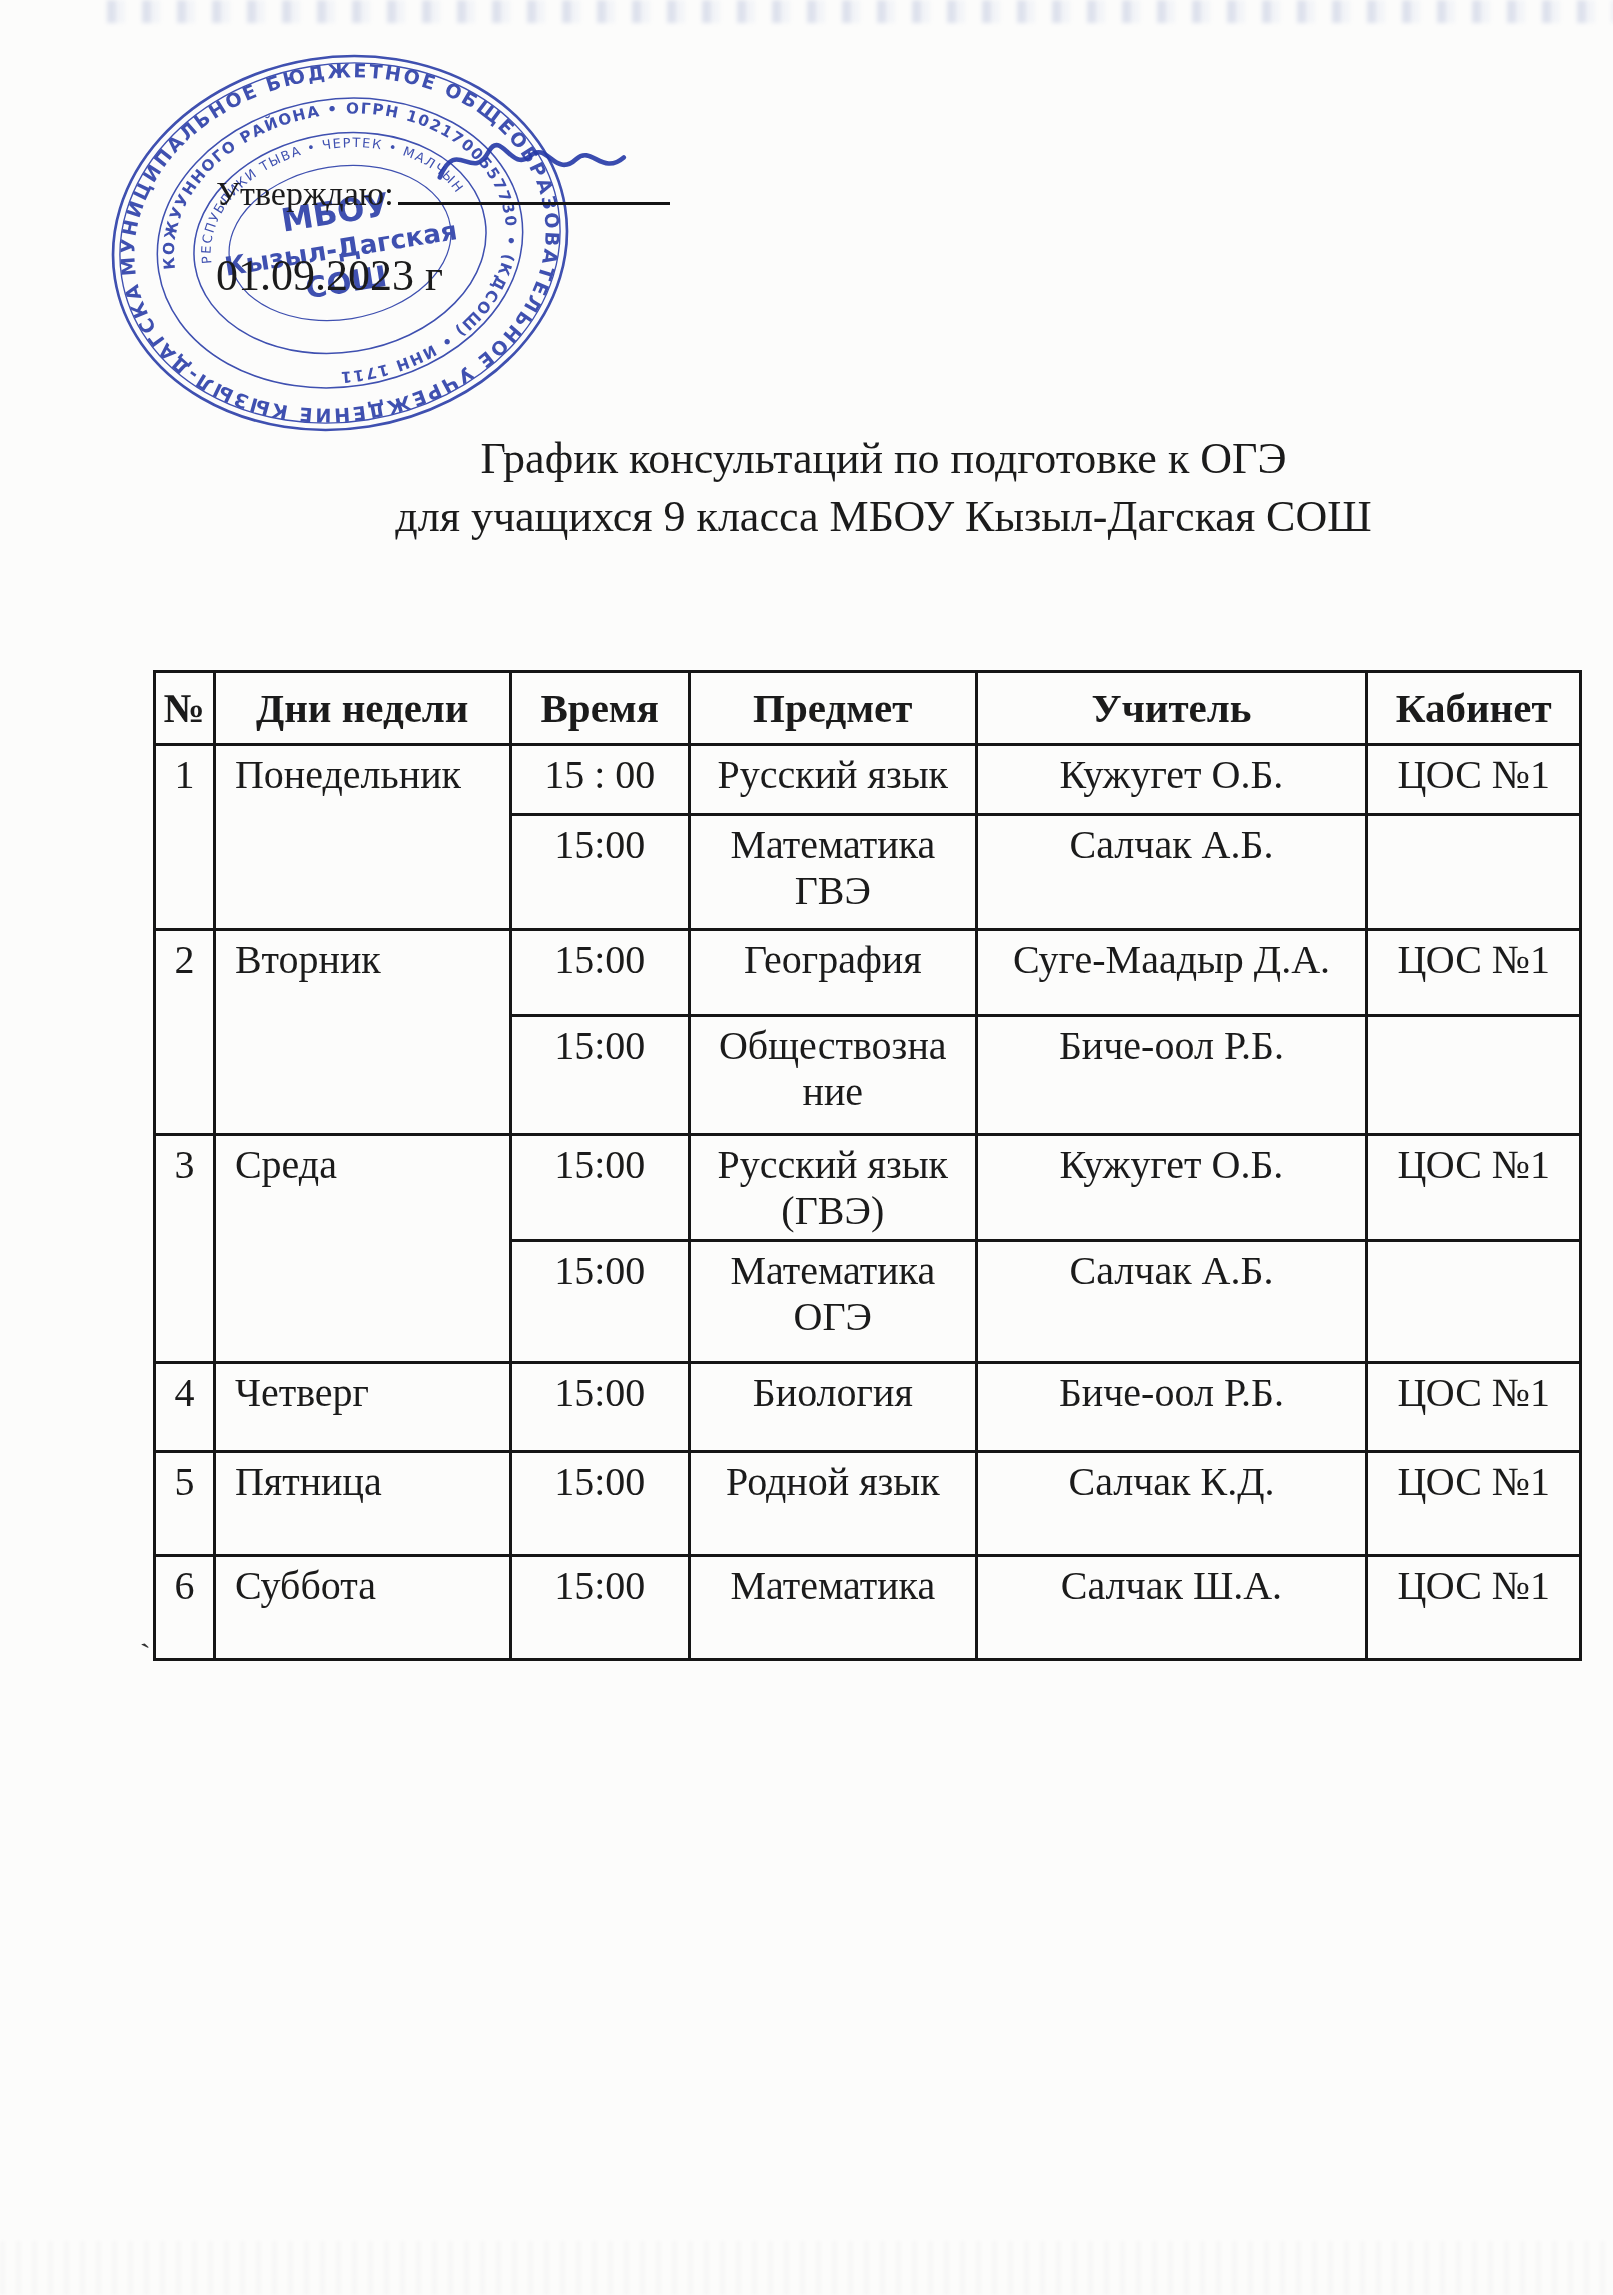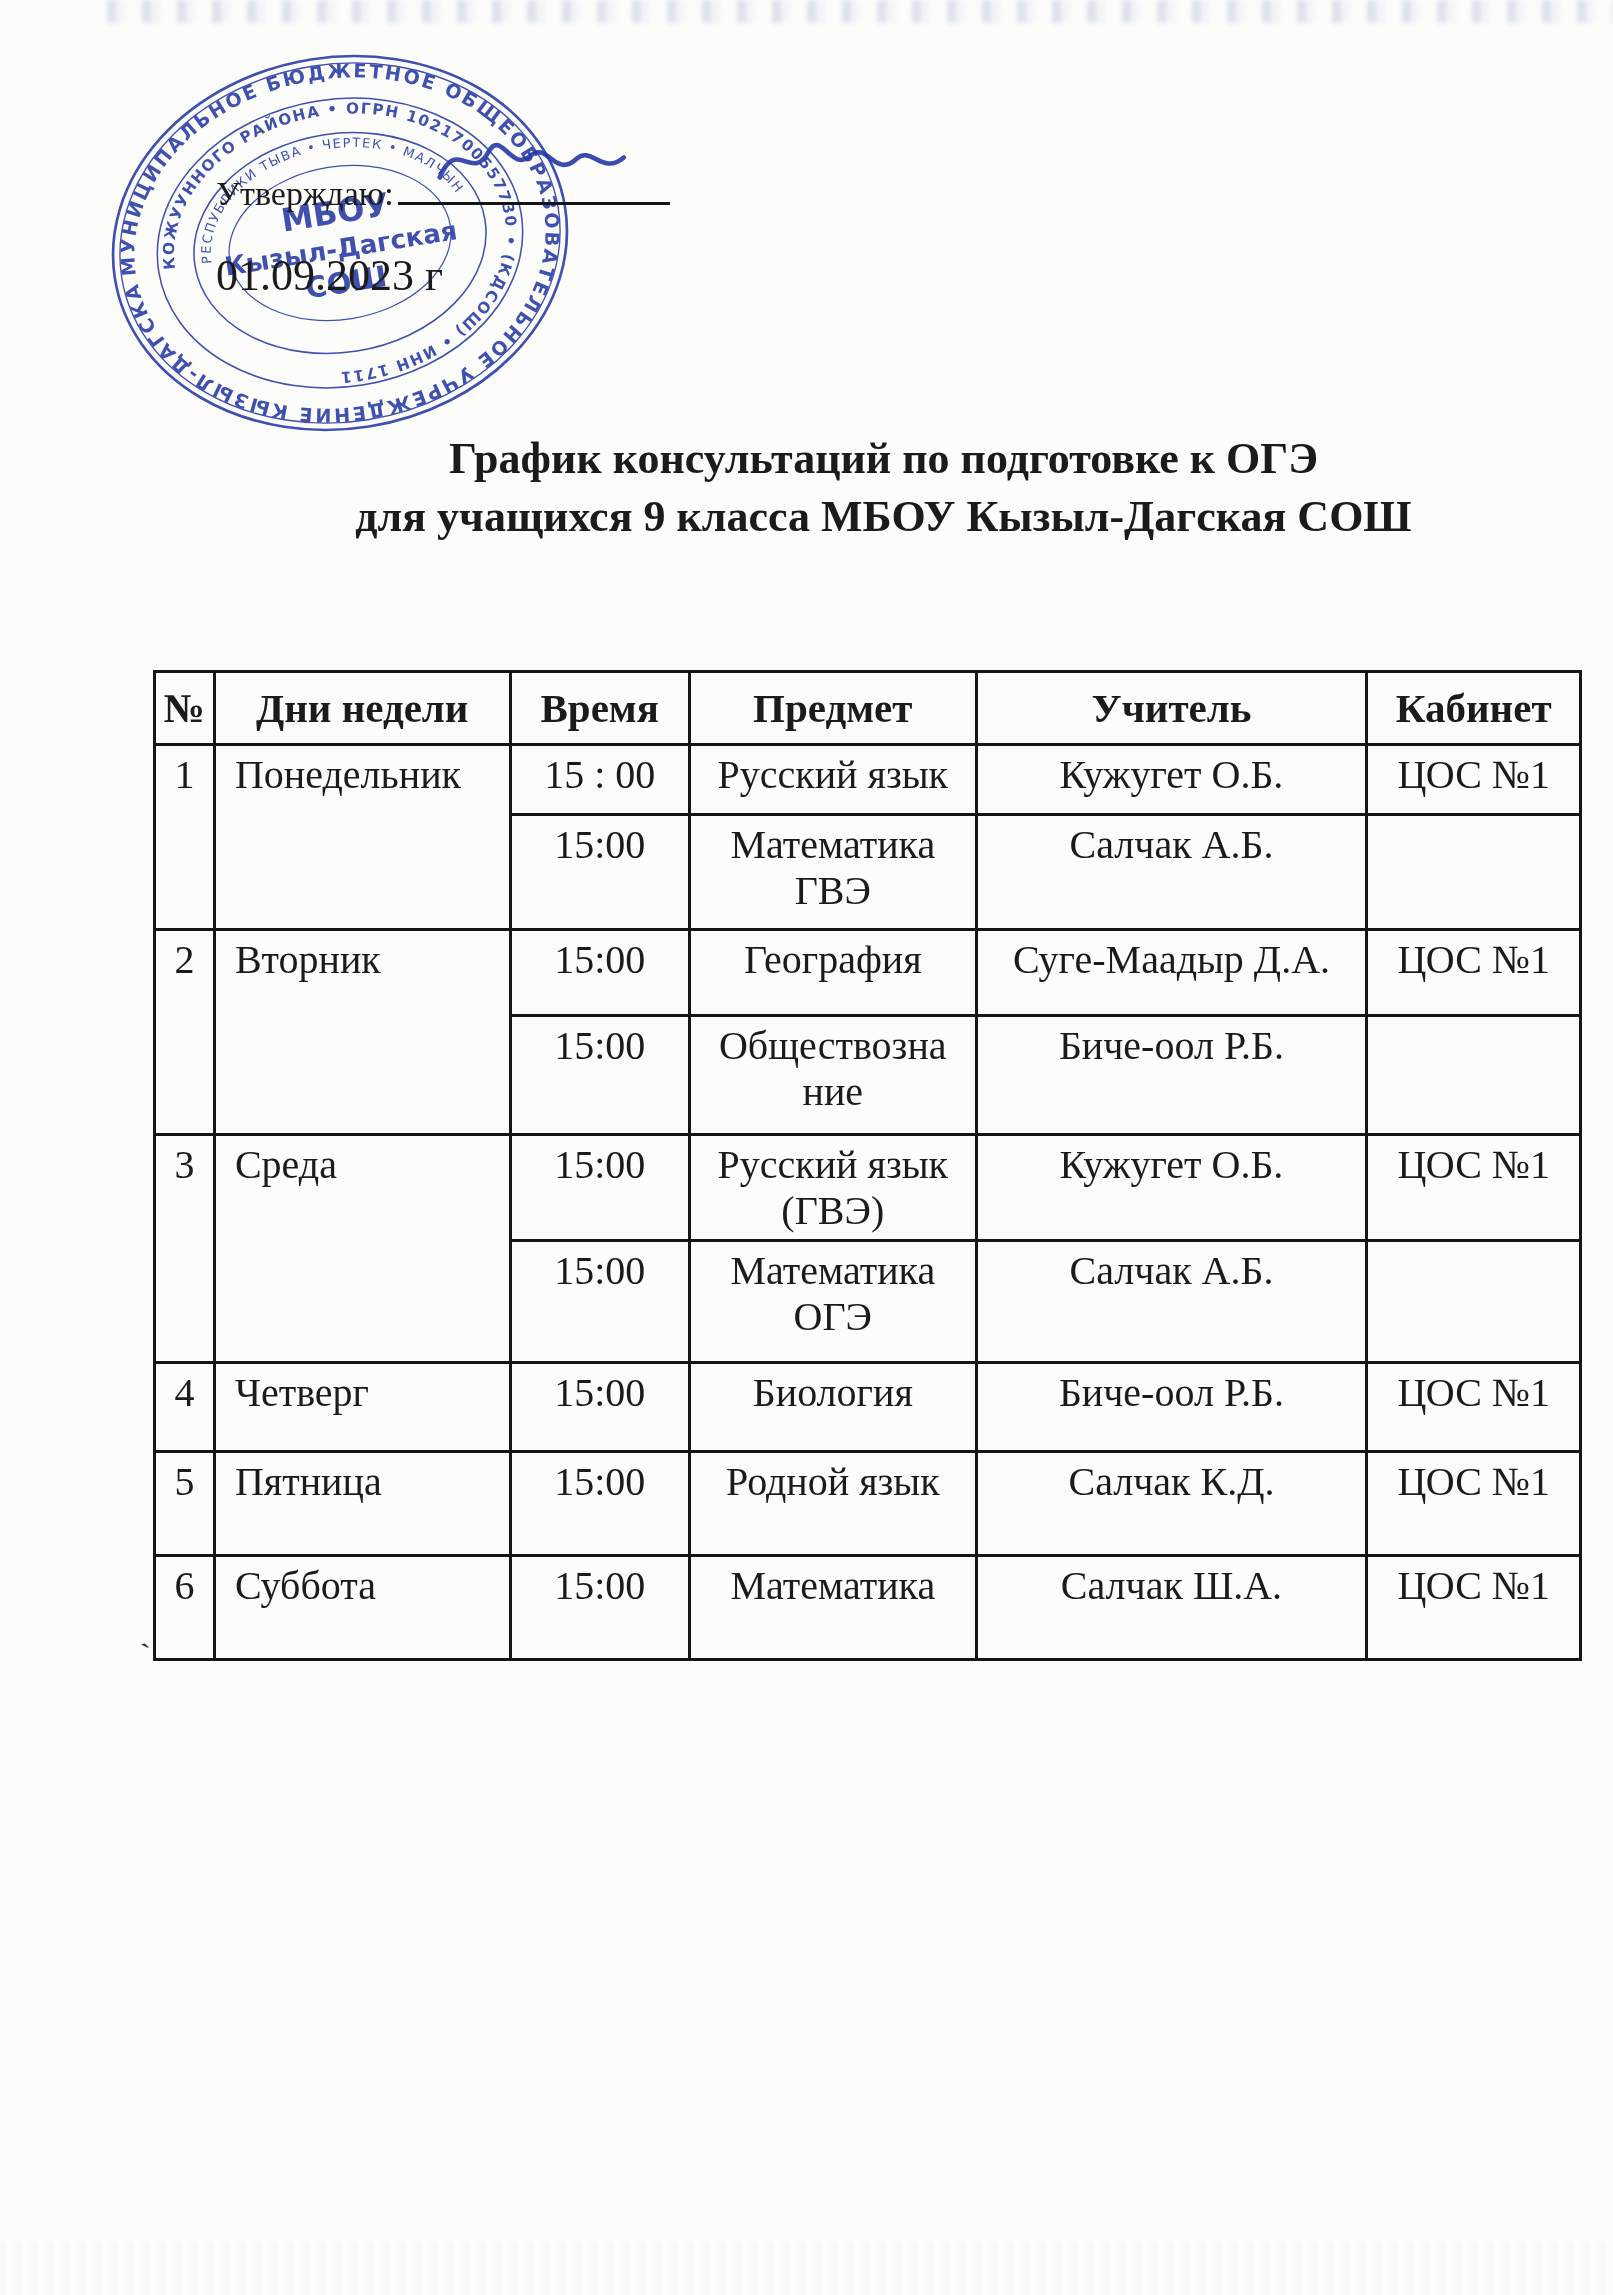--- a/index.html
+++ b/index.html
@@ -41,21 +41,21 @@
   .stamp .ctr{text-anchor:middle;font-weight:bold;}
   
   .approval{position:absolute;left:216px;top:139px;width:582px;z-index:5;}
   .approval .row1{font-size:34px;white-space:nowrap;margin-top:32px;}
   .sig-line{display:inline-block;width:272px;border-bottom:3.1px solid #141414;height:31px;margin-left:4.6px;}
   .signature-svg{position:absolute;left:210px;top:-17px;z-index:6;}
   .approval .director{font-size:34px;margin-top:37px;white-space:nowrap;}
   .approval .date{font-size:44px;margin-top:37px;white-space:nowrap;}
   
   .title-block{position:absolute;left:153px;top:430px;width:1461px;text-align:center;z-index:4;}
-  .title-block div{font-size:44px;font-weight:bold;line-height:58px;white-space:nowrap;}
+  .title-block div{font-size:44px;font-weight:normal;line-height:58px;white-space:nowrap;}
   
   .sched{
     position:absolute;left:153px;top:670px;width:1429px;
     border-collapse:collapse;z-index:4;
     font-size:40px;line-height:1.14;
   }
   .sched th,.sched td{border:3.1px solid #161616;vertical-align:top;padding:6.1px 7.7px;}
   .sched th{font-weight:bold;font-size:41px;vertical-align:middle;text-align:center;padding:4.6px 3.1px;}
   td.c-num{text-align:center;}
   td.c-day{text-align:left;padding-left:19px;}

